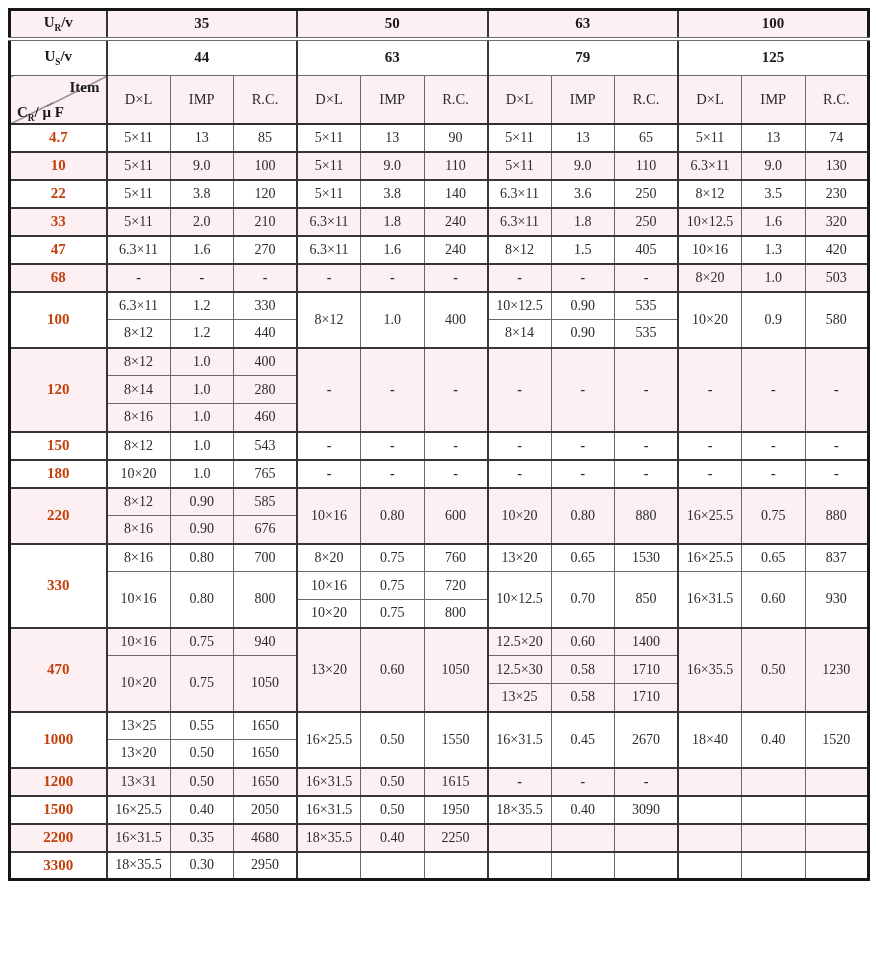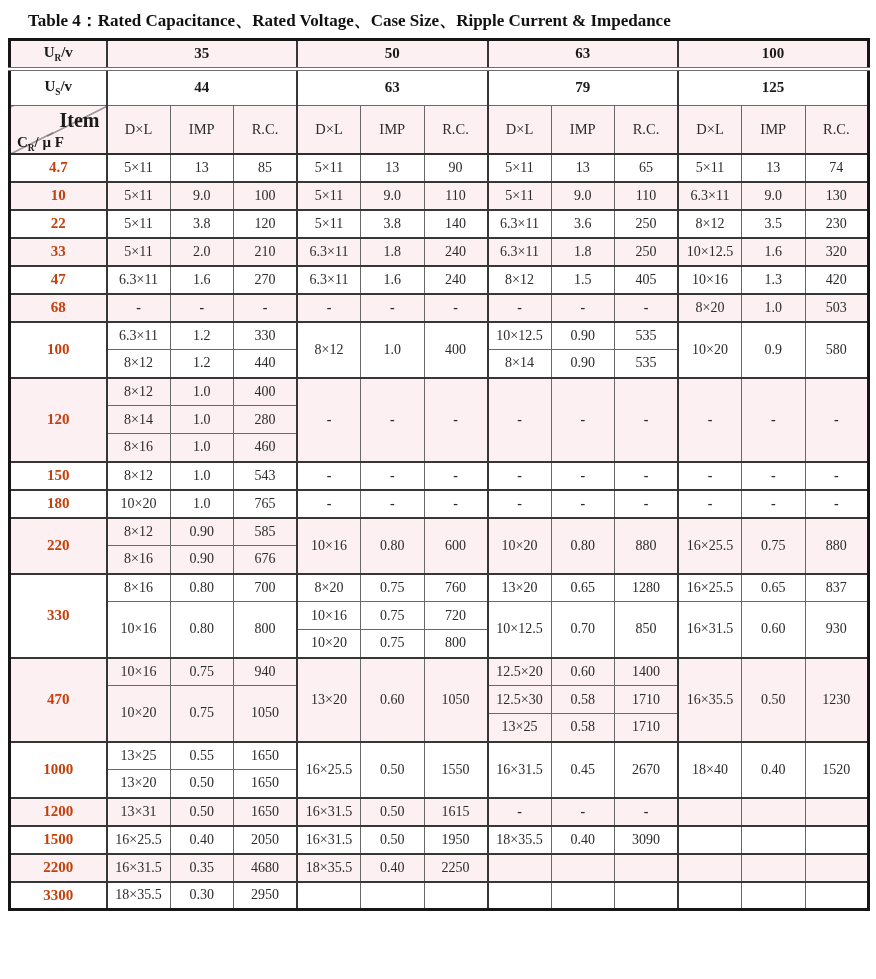--- a/index.html
+++ b/index.html
@@ -58,38 +58,37 @@
   tr.gs td { border-top: 2px solid #363636; }
   .gb { border-left: 2px solid #363636 !important; }
   sub { font-size: 0.62em; font-weight: bold; }
   
   th.diag {
     position: relative;
     padding: 0;
     background-image: linear-gradient(to bottom right,
       transparent 49.5%, #4a4a4a 49.5%, #4a4a4a 50.6%, transparent 50.6%);
   }
-  .diag-item { position: absolute; top: 3px; right: 6px; font-weight: bold; font-size: 20px; }
+  .diag-item { position: absolute; top: 3px; right: 6px; font-weight: bold; font-size: 15px; }
   .diag-cr   { position: absolute; bottom: 0; left: 6px; font-weight: bold; font-size: 15px; }
   td.dash { font-weight: bold; }
   .footnote {
     width: 860px;
     text-align: right;
     padding-right: 6px;
     margin-top: 8px;
     font-size: 14.5px;
     color: #1f1f1f;
   }
 </style>
 </head>
 <body>
 
 <div class="page">
 
-  <div class="title-en">Table 4：Rated Capacitance、Rated Voltage、Case Size、Ripple Current &amp; Impedance</div>
 
   <table class="spec">
     <colgroup>
       <col class="c-item">
       <col class="c-data">
         <col class="c-data">
         <col class="c-data">
       <col class="c-data">
         <col class="c-data">
         <col class="c-data">
@@ -326,21 +325,21 @@
         <tr class=" gs">
           <td rowspan="3" class="item-cell ">330</td>
           <td class="gb ">8×16</td>
           <td class="">0.80</td>
           <td class="">700</td>
           <td class="gb ">8×20</td>
           <td class="">0.75</td>
           <td class="">760</td>
           <td class="gb ">13×20</td>
           <td class="">0.65</td>
-          <td class="">1280</td>
+          <td class="">1530</td>
           <td class="gb ">16×25.5</td>
           <td class="">0.65</td>
           <td class="">837</td>
         </tr>
         <tr class="">
           <td rowspan="2" class="gb ">10×16</td>
           <td rowspan="2" class="">0.80</td>
           <td rowspan="2" class="">800</td>
           <td class="gb ">10×16</td>
           <td class="">0.75</td>

